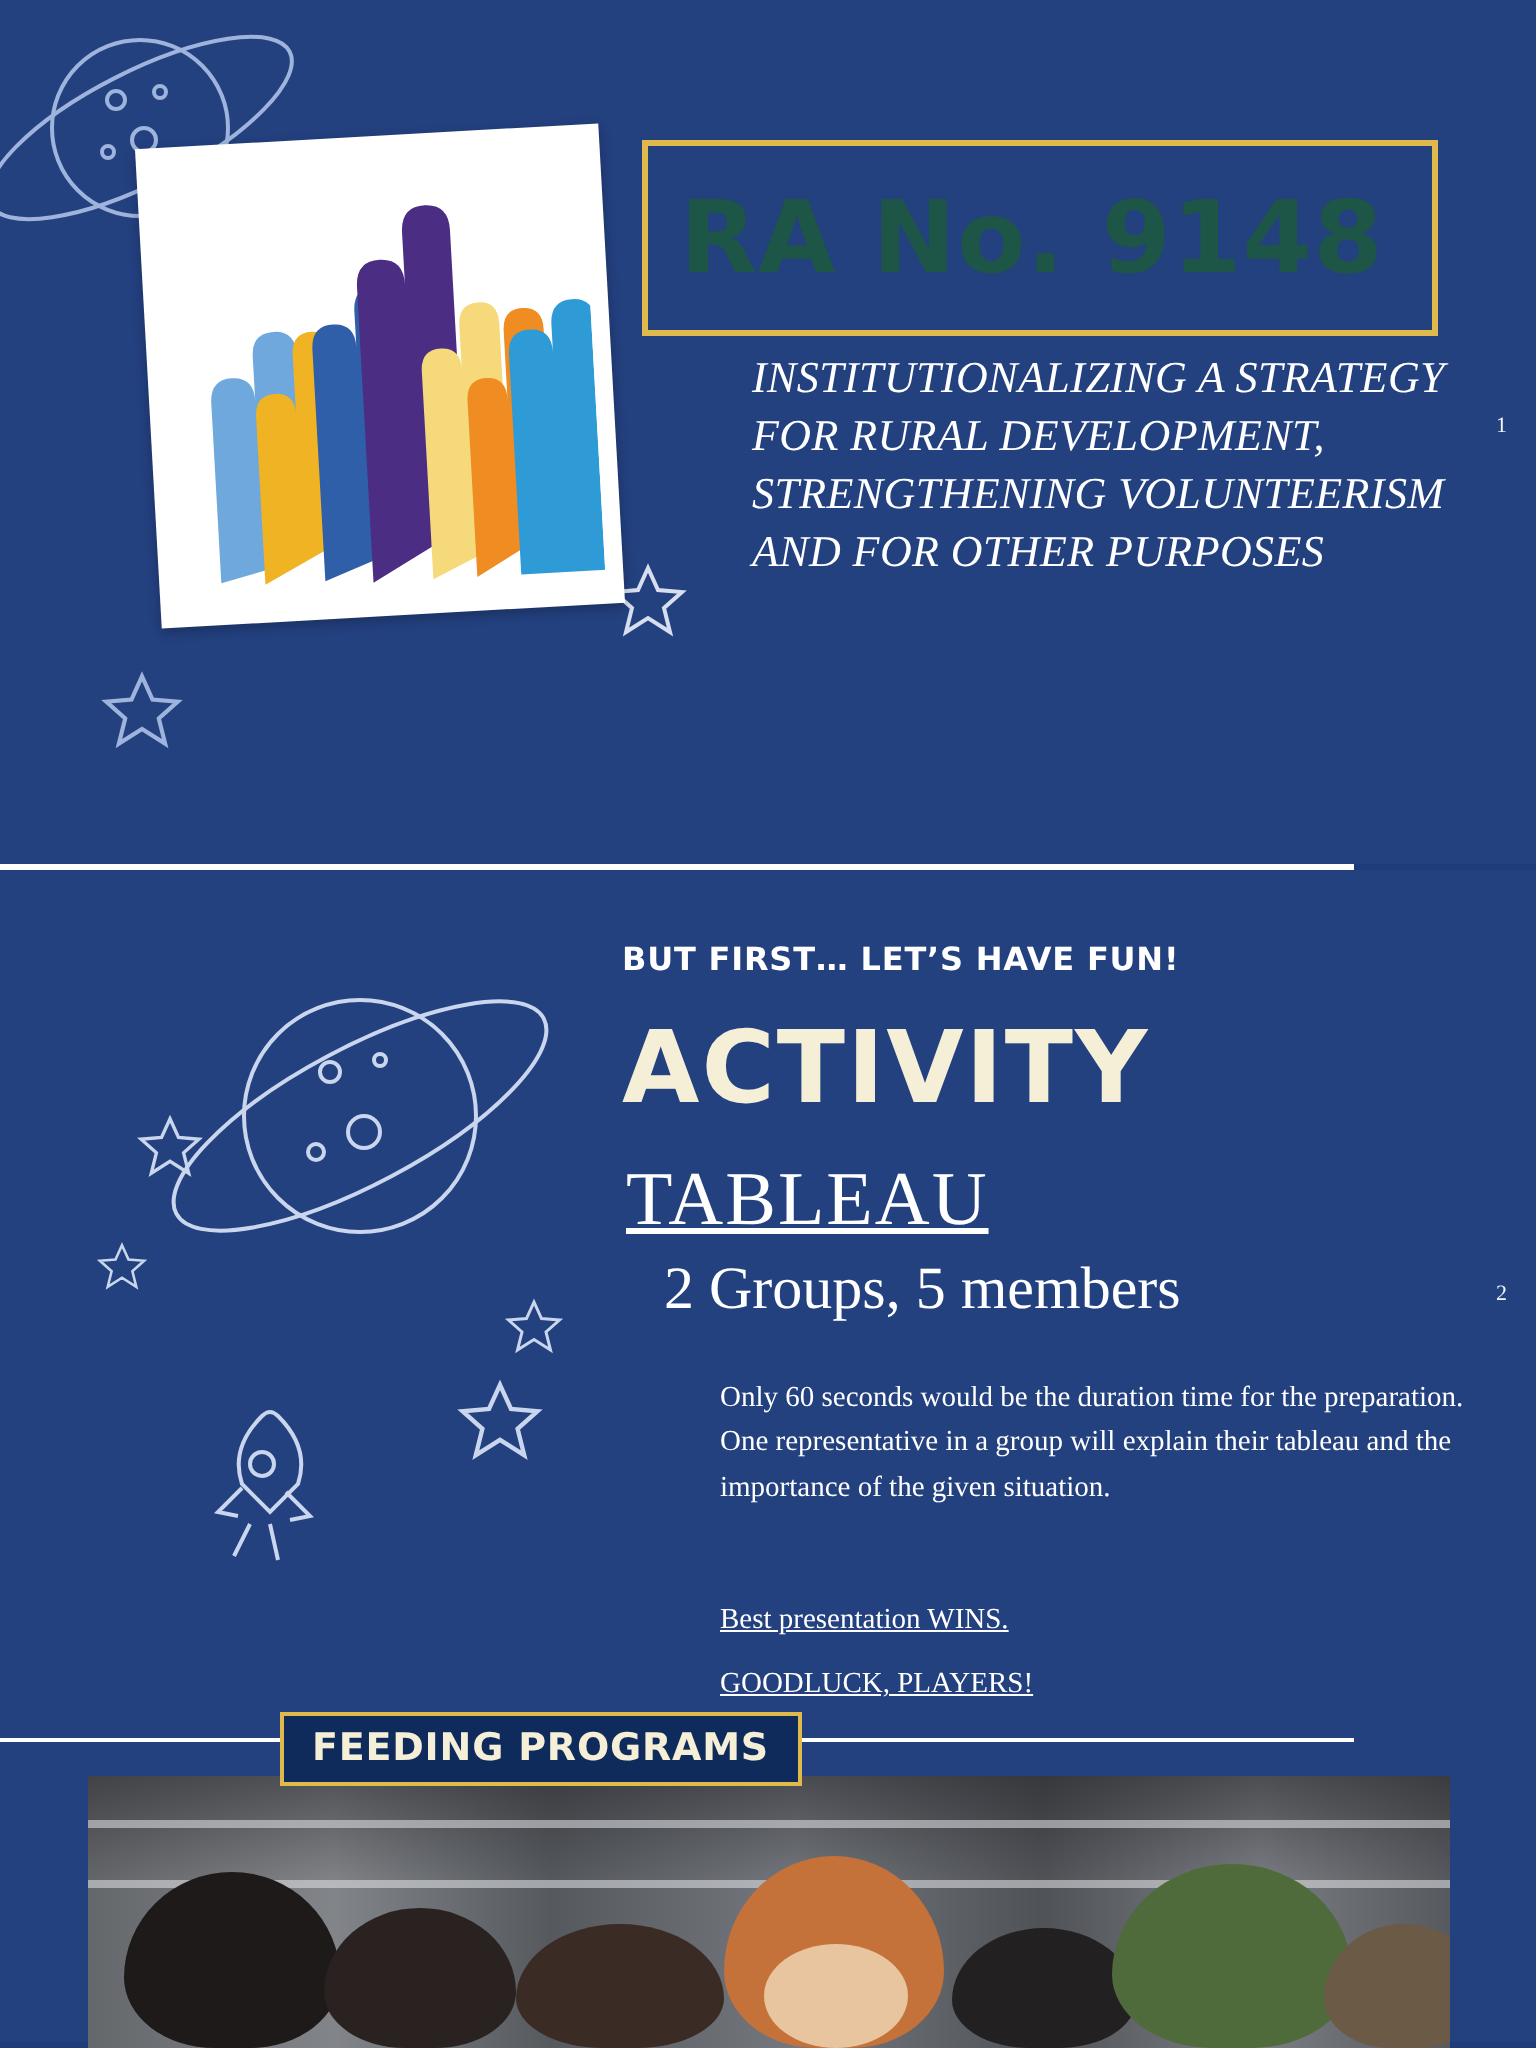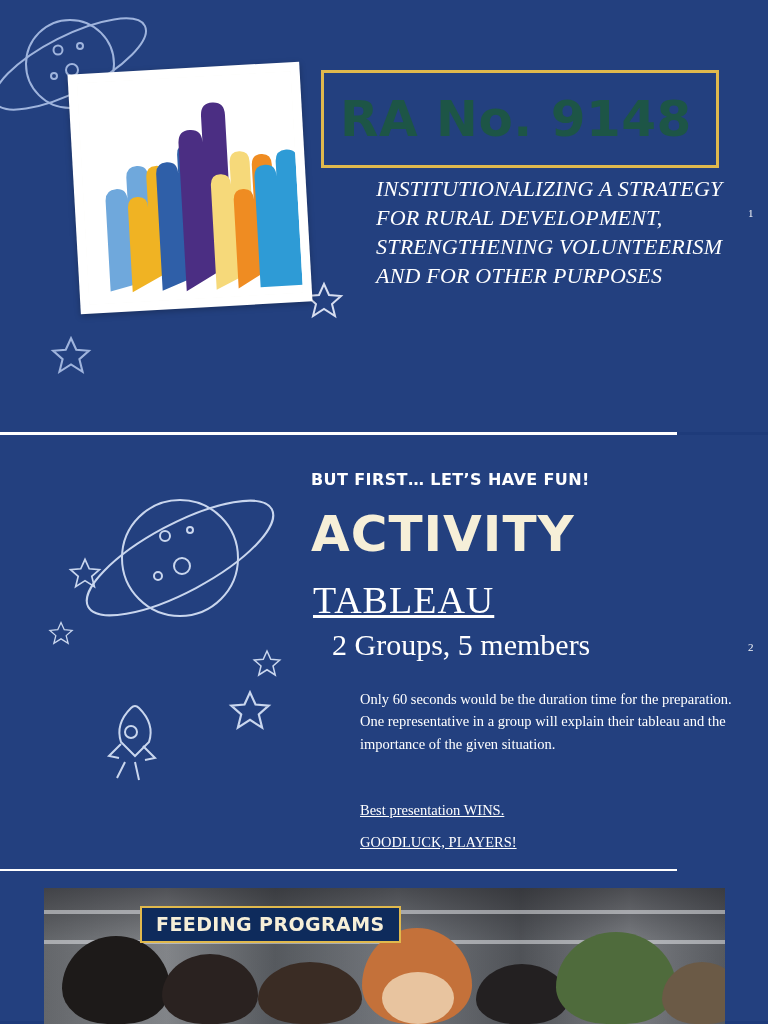--- a/index.html
+++ b/index.html
@@ -206,21 +206,21 @@
     background: rgba(225,228,232,0.55);
   }
   .person {
     position: absolute;
     bottom: 0;
     border-radius: 50% 50% 42% 42% / 60% 60% 40% 40%;
   }
   .badge-label {
     position: absolute;
     left: 140px;
-    top: 906px;
+    top: 856px;
     border: 2px solid #e0b94d;
     background: #0e2b5c;
     color: #f6efd8;
     font-family: "DejaVu Sans", sans-serif;
     font-weight: bold;
     font-size: 19px;
     letter-spacing: 0.4px;
     padding: 5px 14px 6px 14px;
   }
 </style>

